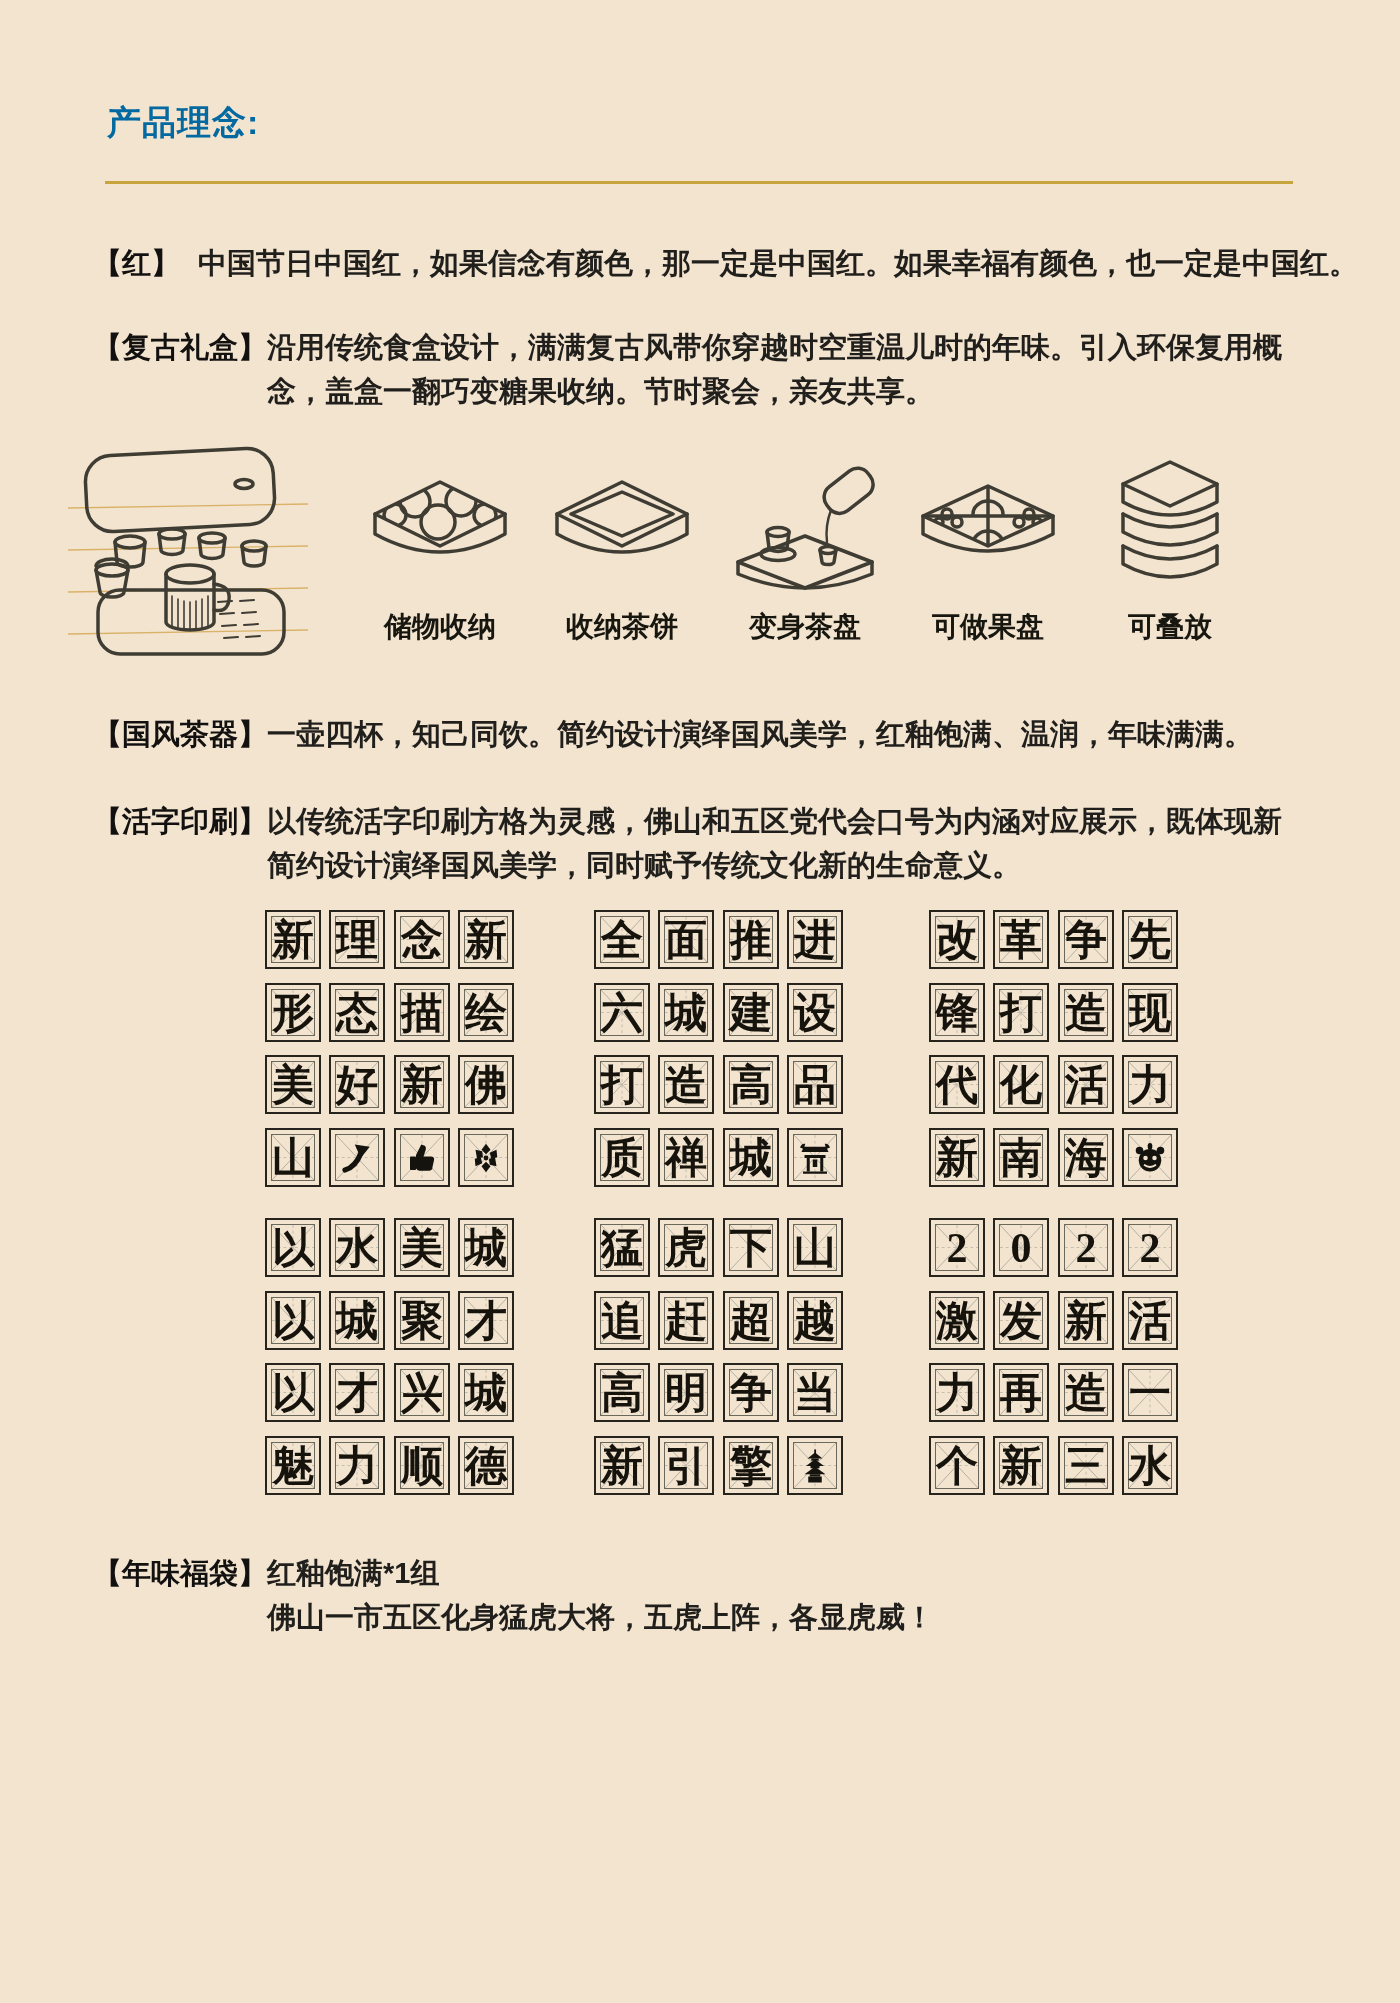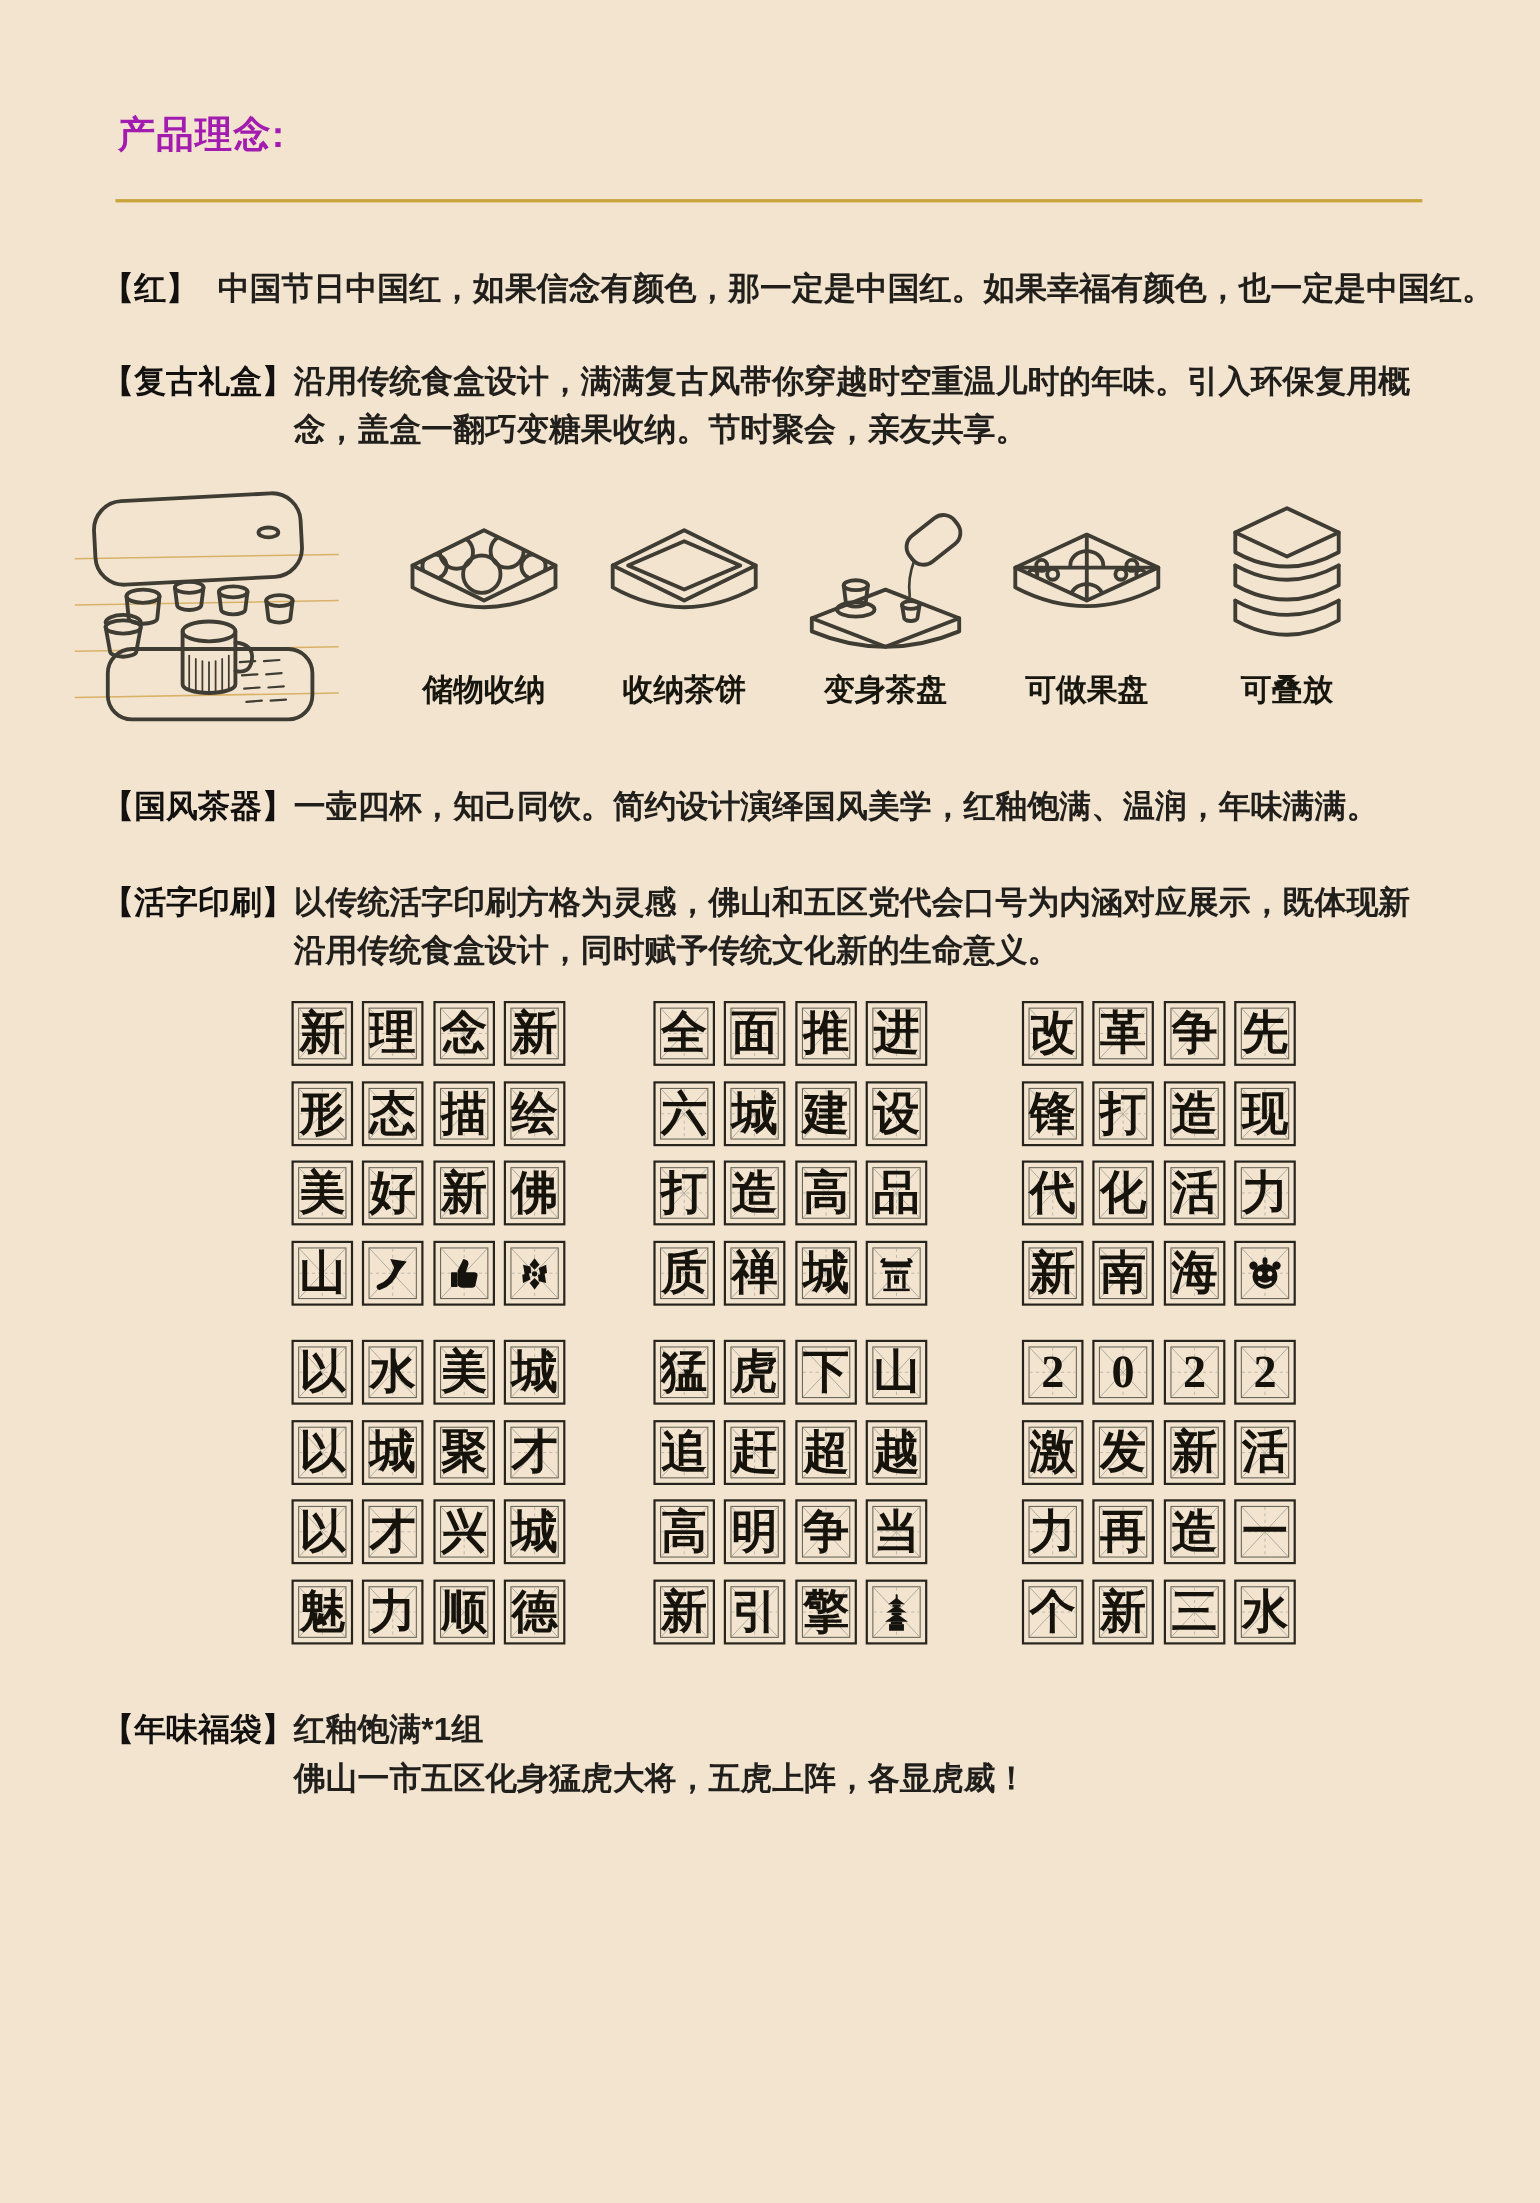--- a/index.html
+++ b/index.html
@@ -1,19 +1,19 @@
 <!DOCTYPE html>
 <html><head>
 <meta charset="utf-8">
 <style>
   html,body{margin:0;padding:0;background:#e9e9e9;}
   .page{position:relative;width:1400px;height:2003px;background:#f3e4d0;overflow:hidden;
         font-family:"Liberation Sans","DejaVu Sans",sans-serif;color:#201f1c;}
   .title{position:absolute;left:107px;top:100px;margin:0;font-size:34px;font-weight:700;
-         color:#a21caf;letter-spacing:1px;}
+         color:#0369a1;letter-spacing:1px;}
   .rule{position:absolute;left:105px;top:181px;width:1188px;height:3px;background:#c8a43d;}
   .para{position:absolute;left:93px;display:flex;align-items:flex-start;
         font-size:29px;font-weight:500;}
   .slabel{font-weight:700;white-space:nowrap;height:44px;line-height:44px;flex:none;color:#121110;}
   .content{display:block;}
   .tline{height:44px;line-height:44px;white-space:nowrap;font-weight:bold;}
   #sec-red .content{margin-left:18px;}
   .fgroup{display:block;}
   .fgroup + .fgroup{margin-top:32px;}
   .feat{position:absolute;width:220px;display:flex;flex-direction:column;align-items:center;}
@@ -197,21 +197,21 @@
     <span class="slabel">【国风茶器】</span>
     <div class="content">
         <div class="tline">一壶四杯，知己同饮。简约设计演绎国风美学，红釉饱满、温润，年味满满。</div>
       </div>
   </section>
 
   <section class="para" id="sec-type" style="top:799px">
     <span class="slabel">【活字印刷】</span>
     <div class="content">
         <div class="tline">以传统活字印刷方格为灵感，佛山和五区党代会口号为内涵对应展示，既体现新</div>
-        <div class="tline">沿用传统食盒设计，同时赋予传统文化新的生命意义。</div>
+        <div class="tline">简约设计演绎国风美学，同时赋予传统文化新的生命意义。</div>
       </div>
   </section>
 
   <div id="type-grid">
       <div class="cell" style="left: 265px; top: 910px;">
         <div class="inner">
           <svg class="gridlines" viewBox="0 0 44 47" preserveAspectRatio="none">
             <line x1="0" y1="0" x2="44" y2="47" stroke="#aaa79a" stroke-width="0.9"></line>
             <line x1="44" y1="0" x2="0" y2="47" stroke="#aaa79a" stroke-width="0.9"></line>
             <line x1="22" y1="0" x2="22" y2="47" stroke="#b4b1a3" stroke-width="0.8" stroke-dasharray="3,3"></line>

